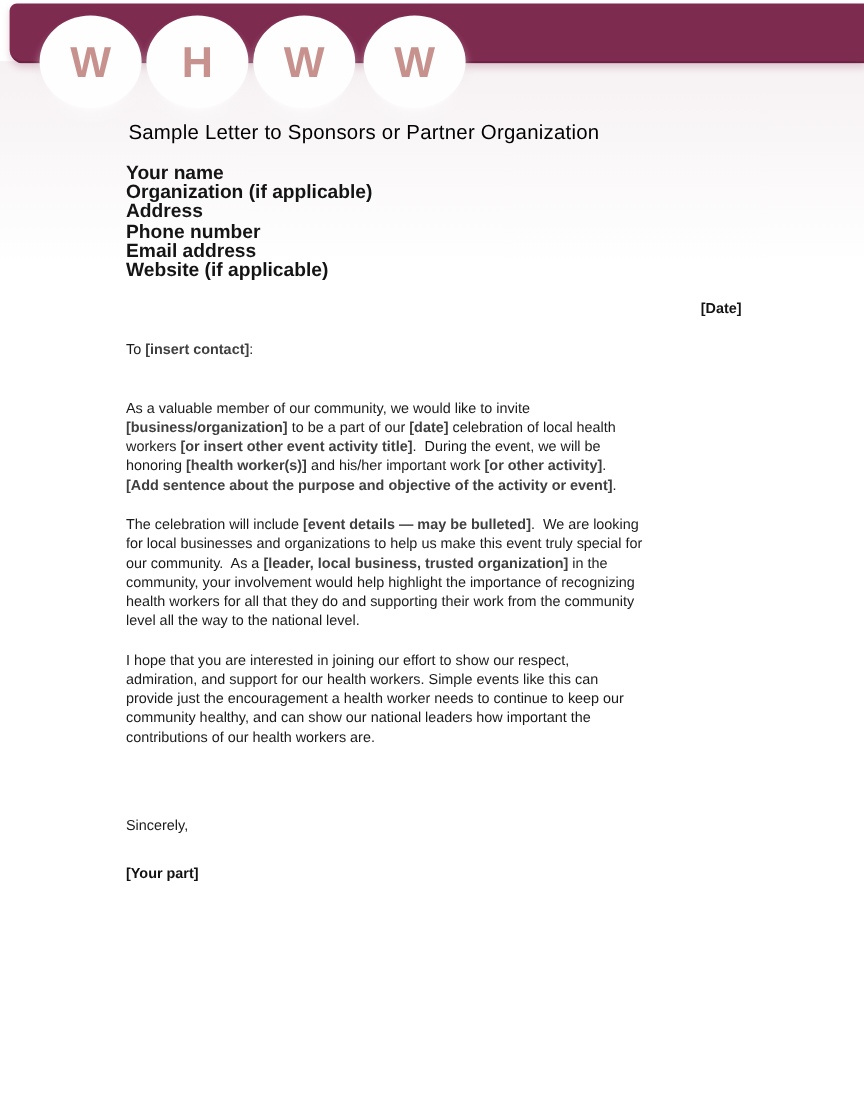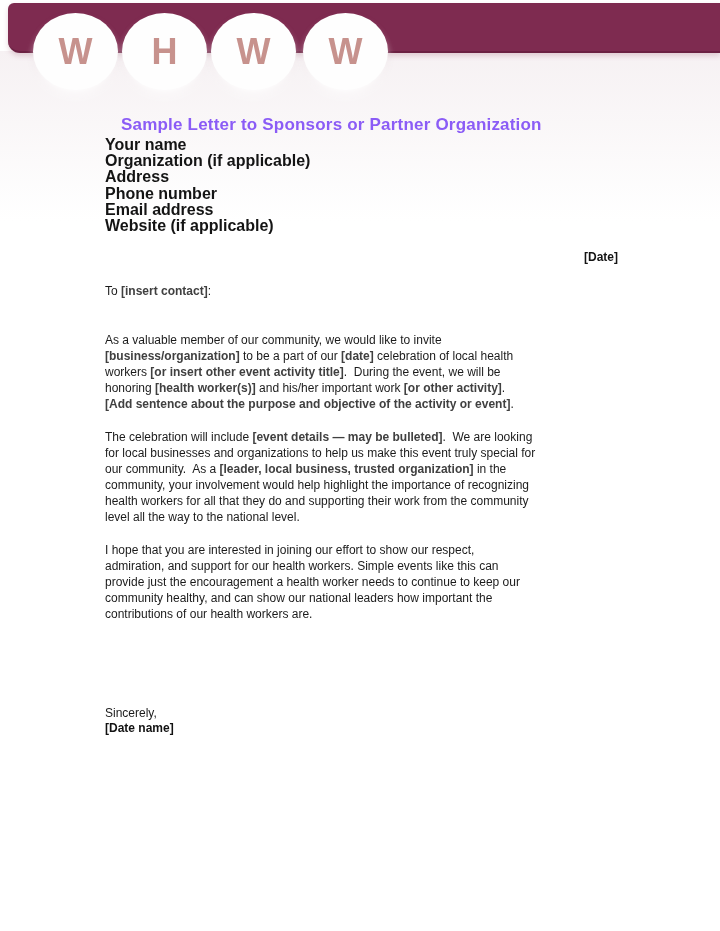--- a/index.html
+++ b/index.html
@@ -38,22 +38,22 @@
   .logo-circle.c1{left:33px;}
   .logo-circle.c2{left:122px;}
   .logo-circle.c3{left:211px;}
   .logo-circle.c4{left:303px;}
   .logo-letter{
     font-size:36px;font-weight:bold;color:#c7928d;
     line-height:1;letter-spacing:0;
   }
   .letter{position:absolute;inset:0;z-index:3;}
   .title{
-    position:absolute;left:105px;top:99px;margin:16px;
-    font-size:17px;font-weight:bold;color:#8b5cf6;
+    position:absolute;left:105px;top:99px;margin:2px;
+    font-size:17px;font-weight:normal;color:#000000;
     letter-spacing:.2px;white-space:pre;
   }
   .sender{
     position:absolute;left:105px;top:137px;
     font-size:16px;font-weight:bold;line-height:16.2px;color:#141414;
   }
   .date{
     position:absolute;left:105px;top:250px;width:513px;
     text-align:right;font-size:12px;font-weight:bold;color:#141414;
   }
@@ -61,21 +61,21 @@
     position:absolute;left:105px;top:283px;
     font-size:12px;line-height:16px;white-space:pre;
   }
   .body-text{
     position:absolute;left:105px;top:332px;width:560px;
     font-size:12px;line-height:16px;
   }
   .para{white-space:pre;margin:0 0 17px 0;}
   .b{font-weight:bold;color:#404040;}
   .closing{
-    position:absolute;left:105px;top:705px;
+    position:absolute;left:105px;top:680px;
     font-size:12px;line-height:16px;
   }
   .signature{
     position:absolute;left:105px;top:720px;
     font-size:12px;line-height:16px;font-weight:bold;color:#121212;white-space:pre;
   }
 </style>
 </head>
 <body>
 
@@ -108,16 +108,16 @@
     <div class="salutation"><span>To </span><span class="b">[insert contact]</span><span>:</span></div>
 
     <div class="body-text" id="paragraphs">
         <div class="para"><span>As a valuable member of our community, we would like to invite</span><br><span class="b">[business/organization]</span><span> to be a part of our </span><span class="b">[date]</span><span> celebration of local health</span><br><span>workers </span><span class="b">[or insert other event activity title]</span><span>.  During the event, we will be</span><br><span>honoring </span><span class="b">[health worker(s)]</span><span> and his/her important work </span><span class="b">[or other activity]</span><span>.</span><br><span class="b">[Add sentence about the purpose and objective of the activity or event]</span><span>.</span></div>
         <div class="para"><span>The celebration will include </span><span class="b">[event details — may be bulleted]</span><span>.  We are looking</span><br><span>for local businesses and organizations to help us make this event truly special for</span><br><span>our community.  As a </span><span class="b">[leader, local business, trusted organization]</span><span> in the</span><br><span>community, your involvement would help highlight the importance of recognizing</span><br><span>health workers for all that they do and supporting their work from the community</span><br><span>level all the way to the national level.</span></div>
         <div class="para"><span>I hope that you are interested in joining our effort to show our respect,</span><br><span>admiration, and support for our health workers. Simple events like this can</span><br><span>provide just the encouragement a health worker needs to continue to keep our</span><br><span>community healthy, and can show our national leaders how important the</span><br><span>contributions of our health workers are.</span></div>
       </div>
 
     <div class="closing">Sincerely,</div>
 
-    <div class="signature">[Date name]</div>
+    <div class="signature">[Your part]</div>
   </div>
 
 </div>
 
 </body></html>

